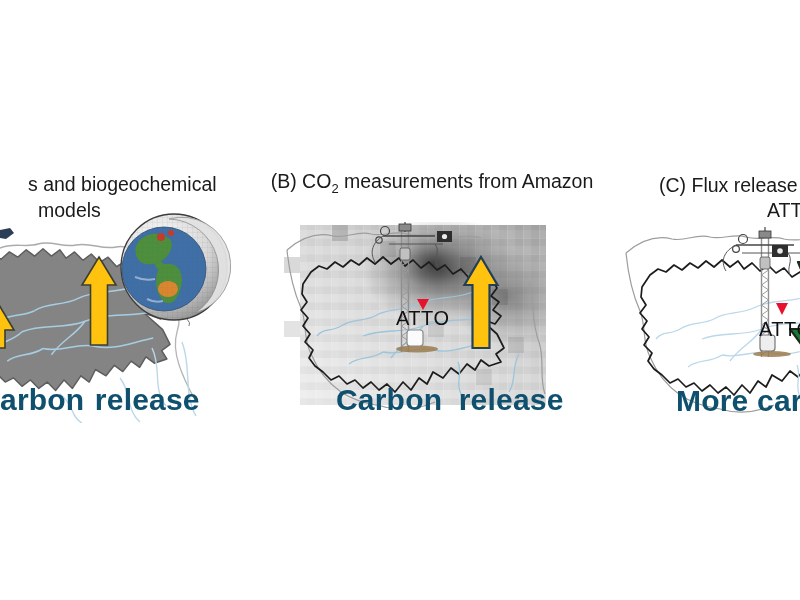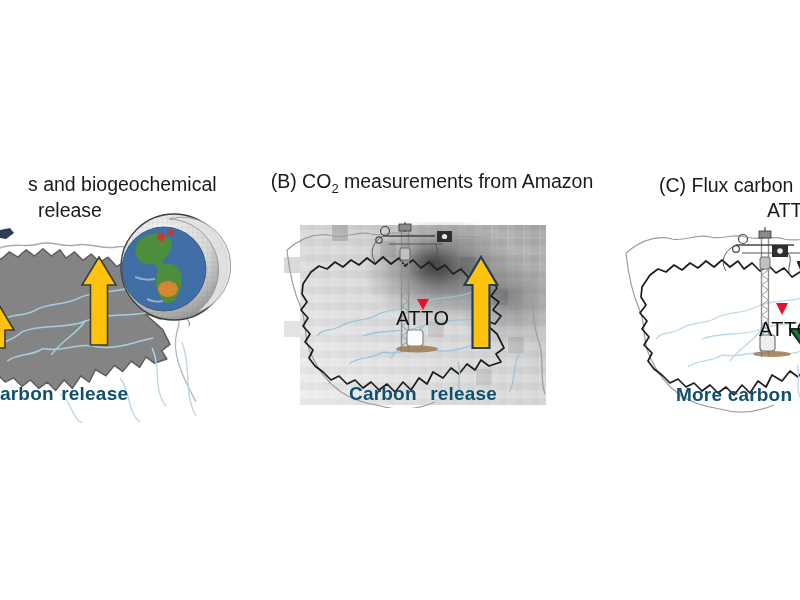--- a/index.html
+++ b/index.html
@@ -8,33 +8,33 @@
     background:#ffffff;
     font-family:"Liberation Sans","DejaVu Sans",sans-serif;
   }
   .abs{position:absolute;}
   .panel-title{
     color:#1a1a1a;font-size:19.5px;line-height:26px;white-space:nowrap;
   }
   .panel-title sub{font-size:13px;}
   .title-center{text-align:center;}
   .caption{
-    color:#0F506E;font-weight:bold;font-size:19px;white-space:nowrap;
+    color:#0F506E;font-weight:bold;font-size:30px;white-space:nowrap;
     letter-spacing:.2px;
   }
   .site-label{
     color:#111;font-size:20px;white-space:nowrap;letter-spacing:.5px;
   }
   svg{display:block;}
 </style>
 </head>
 <body>
 
 <div class="abs panel-title" style="left:2px;top:171px;margin-left:26px;">s and biogeochemical</div>
-<div class="abs panel-title" style="left:38px;top:197px;">release</div>
+<div class="abs panel-title" style="left:38px;top:197px;">models</div>
 
 <svg class="abs" style="left:0;top:218px;" width="260" height="205" viewBox="0 0 260 205">
 
   <path d="M0,12 L10,10 14,15 6,21 0,20 Z" fill="#2c3e55"></path>
 
   <path d="M0,30 C14,24 26,30 38,26 C52,22 62,30 76,27 C90,24 102,32 116,29 C126,27 134,32 140,36" fill="none" stroke="#ababab" stroke-width="1.4"></path>
 
   <path d="M150,56 C172,70 184,94 177,114 C171,134 182,158 196,184" fill="none" stroke="#b5b5b5" stroke-width="1.3"></path>
 
   <g transform="translate(-62,-6) scale(1.05)">
@@ -182,23 +182,23 @@
     <rect x="124" y="108" width="16" height="16" rx="3" fill="#fbfbfb" stroke="#8a8a8a" stroke-width="1.2"></rect>
   </g>
 
   <polygon points="134,77 146,77 140,88" fill="#E8112D"></polygon>
 
   <polygon points="198,35 214.5,63 206.5,63 206.5,126 189.5,126 189.5,63 181.5,63" fill="#FFC20E" stroke="#233F55" stroke-width="2.2"></polygon>
 </svg>
 
 <div class="abs site-label" style="left:396px;top:307px;">ATTO</div>
 
-<div class="abs caption" style="left:349px;top:383px;word-spacing:8px;">Carbon release</div>
-
-<div class="abs panel-title" style="left:659px;top:172px;">(C) Flux carbon</div>
+<div class="abs caption" style="left:336px;top:383px;word-spacing:8px;">Carbon release</div>
+
+<div class="abs panel-title" style="left:659px;top:172px;">(C) Flux release</div>
 <div class="abs panel-title" style="left:767px;top:197px;">ATTO</div>
 
 <svg class="abs" style="left:622px;top:225px;" width="260" height="200" viewBox="0 0 260 200">
 
   <g fill="none" stroke="#9d9d9d" stroke-width="1.2">
     <path d="M4,28 C18,16 34,10 50,14 C64,17 74,8 88,12 C100,15 112,8 124,12 C138,16 150,10 162,14 C174,17 186,12 198,16"></path>
     <path d="M4,28 C6,48 10,68 18,86 C24,100 20,116 28,132 C34,146 44,160 58,170 C70,178 84,182 98,184"></path>
     <path d="M98,184 C118,190 138,186 152,180"></path>
   </g>
 

